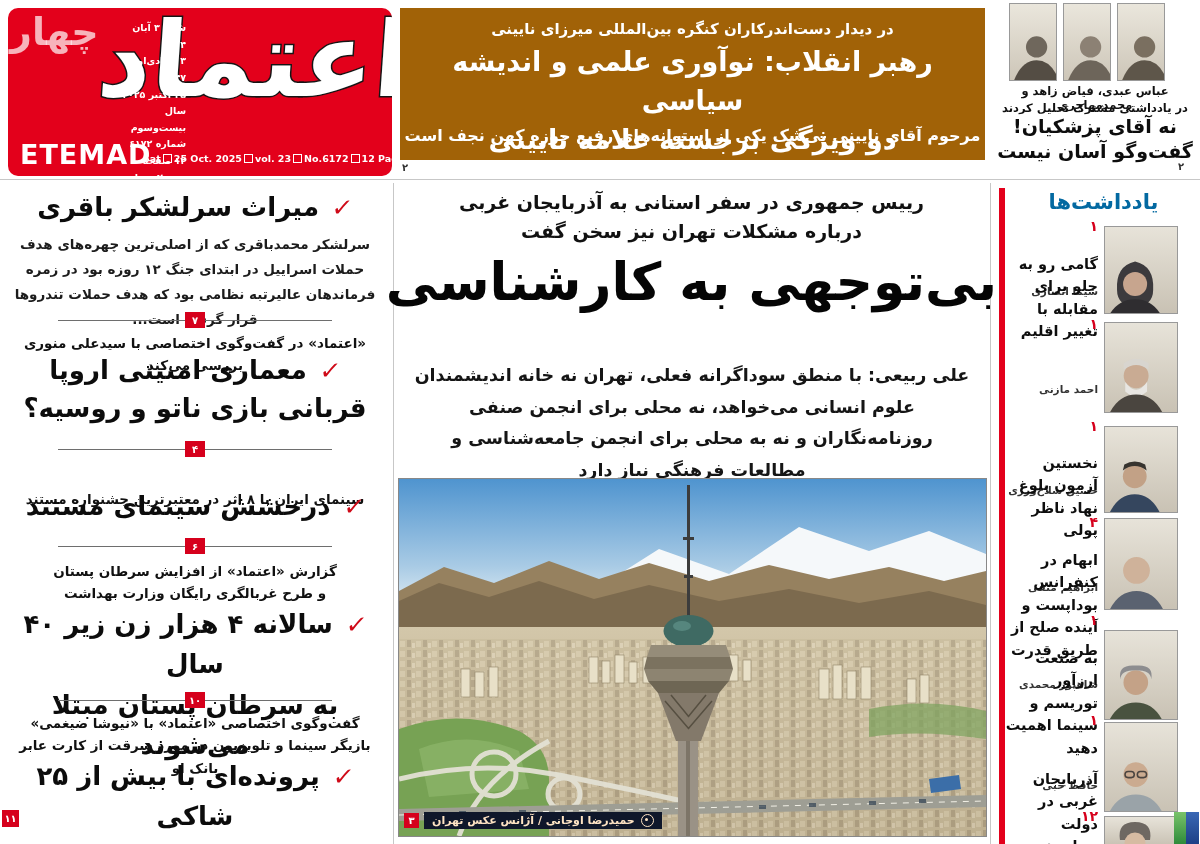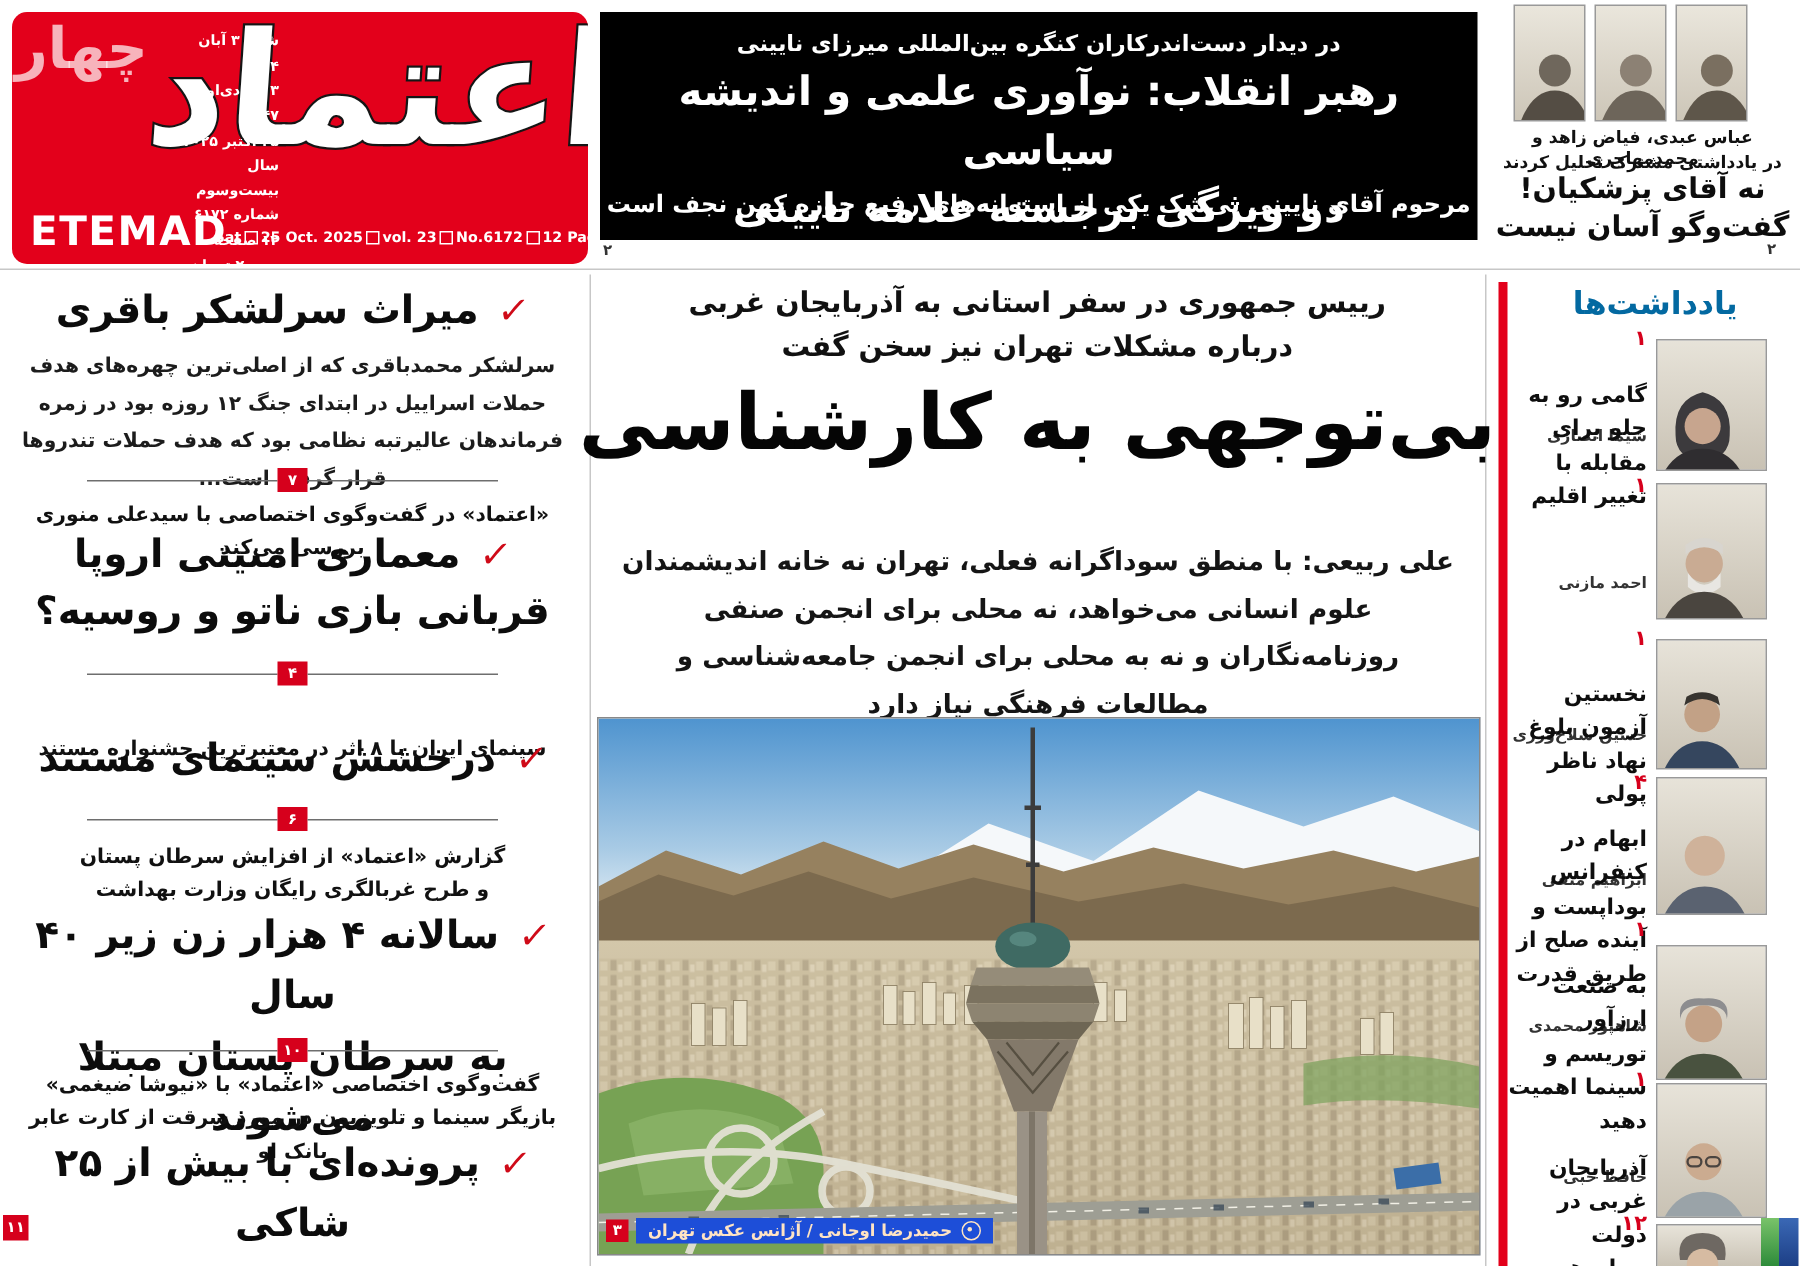--- a/index.html
+++ b/index.html
@@ -17,21 +17,21 @@
   .logo-dates{position:absolute;left:100px;top:12px;width:78px;color:#fff;font-size:9.5px;
               font-weight:bold;line-height:1.75;direction:rtl;text-align:right;}
   .watermark{position:absolute;left:2px;top:2px;color:rgba(255,255,255,.7);font-size:38px;
              font-weight:bold;direction:rtl;letter-spacing:2px;}
   .logo-en{position:absolute;left:12px;bottom:6px;color:#fff;font-size:27px;font-weight:bold;letter-spacing:1px;}
   .dateline{position:absolute;left:135px;bottom:12px;width:245px;display:flex;align-items:center;
             justify-content:space-between;color:#fff;font-size:9.5px;font-weight:bold;white-space:nowrap;}
   .sqsep{display:inline-block;width:7px;height:7px;border:1.5px solid #fff;background:transparent;flex:0 0 auto;margin:0 2px;}
 
   
-  .gray-box{left:400px;top:8px;width:585px;height:152px;background:#000000;color:#fff;}
+  .gray-box{left:400px;top:8px;width:585px;height:152px;background:#a16207;color:#fff;}
   .gb-kicker{position:absolute;top:12px;left:0;right:0;font-size:15px;font-weight:bold;}
   .gb-h{position:absolute;top:34px;left:0;right:0;font-size:27px;font-weight:bold;line-height:1.45;}
   .gb-sub{position:absolute;top:118px;left:0;right:0;font-size:16px;font-weight:bold;}
   .pref{font-size:10px;color:#333;font-weight:bold;}
 
   
   .tr-photo{top:3px;width:46px;height:76px;border:1px solid #999;background:linear-gradient(#eae6dc,#cdc6b8);overflow:hidden;}
   .sil{position:absolute;bottom:-4px;left:0;right:0;height:70%;}
   .tr-by{left:995px;width:200px;font-size:11.5px;font-weight:bold;color:#111;}
   .tr-h{left:995px;width:200px;font-size:19px;font-weight:bold;color:#0d0d0d;}
@@ -51,21 +51,21 @@
         display:flex;align-items:center;justify-content:center;padding:0 2px;}
   .refbox{background:#d6001c;color:#fff;font-size:10px;font-weight:bold;width:17px;height:17px;
           display:flex;align-items:center;justify-content:center;}
 
   
   .lead-kicker{left:398px;width:587px;font-size:19px;font-weight:bold;color:#111;line-height:1.55;}
   .lead-h{left:384px;width:615px;font-size:52px;font-weight:bold;color:#050505;letter-spacing:-1px;white-space:nowrap;}
   .lead-deck{left:412px;width:560px;font-size:17.5px;font-weight:bold;color:#151515;line-height:1.8;}
   .lead-photo{left:398px;top:478px;width:587px;height:357px;border:1px solid #888;overflow:hidden;background:#cfe0ee;}
   .caption-wrap{position:absolute;left:5px;bottom:7px;display:flex;align-items:center;gap:5px;}
-  .cap-badge{background:#1d4ed8;color:#ffe4c4;font-size:11px;font-weight:bold;padding:2px 8px;
+  .cap-badge{background:#0f172a;color:#ffe4c4;font-size:11px;font-weight:bold;padding:2px 8px;
              display:flex;align-items:center;gap:6px;direction:rtl;}
   .cam{width:11px;height:11px;border:1.5px solid #ffe4c4;border-radius:50%;position:relative;flex:0 0 auto;}
   .cam::after{content:"";position:absolute;left:3px;top:3px;width:3px;height:3px;border-radius:50%;background:#ffe4c4;}
 
   
   .notes-bar{left:999px;top:188px;width:6px;height:656px;background:#e3001b;}
   .notes-title{left:1010px;top:190px;width:187px;font-size:21px;font-weight:bold;color:#0369a1;}
   .nnum{left:1010px;width:88px;font-size:14px;font-weight:bold;color:#d6001c;text-align:right;}
   .nname{left:1006px;width:92px;font-size:10.5px;font-weight:bold;color:#333;text-align:right;margin-top:48px;}
   .ntitle{left:1002px;width:96px;font-size:14.5px;font-weight:bold;color:#0e0e0e;line-height:1.55;text-align:right;}

